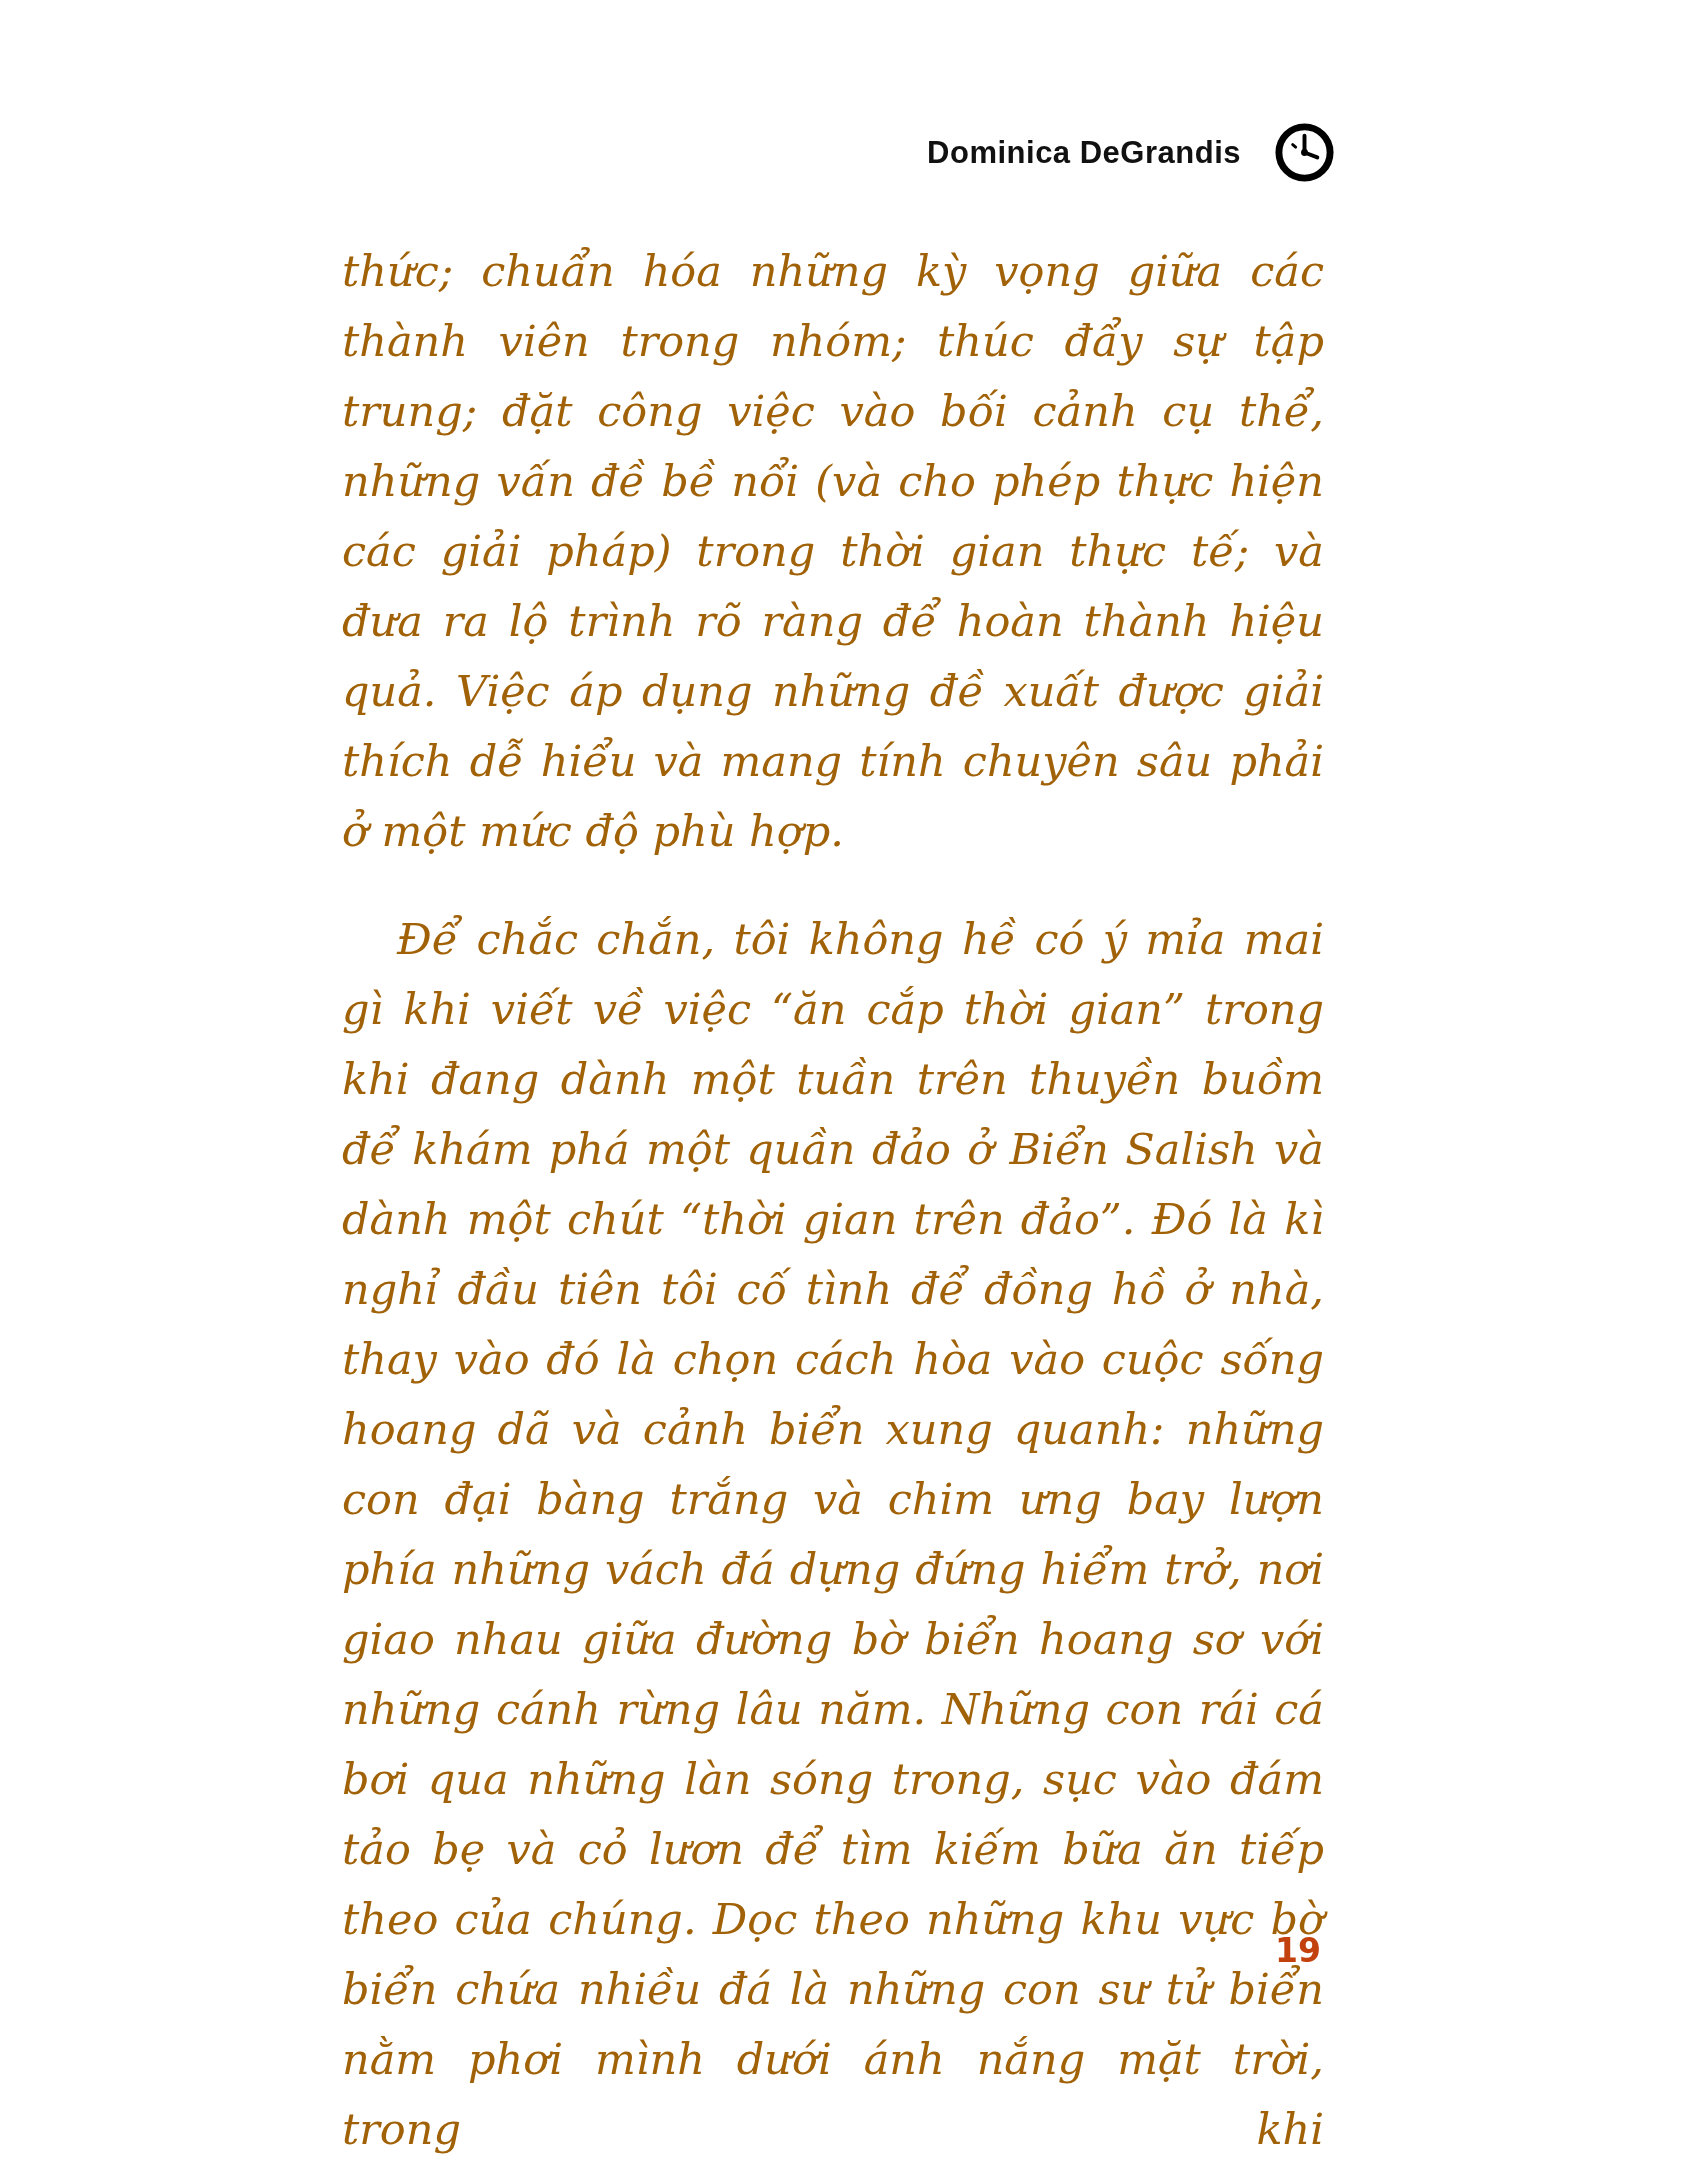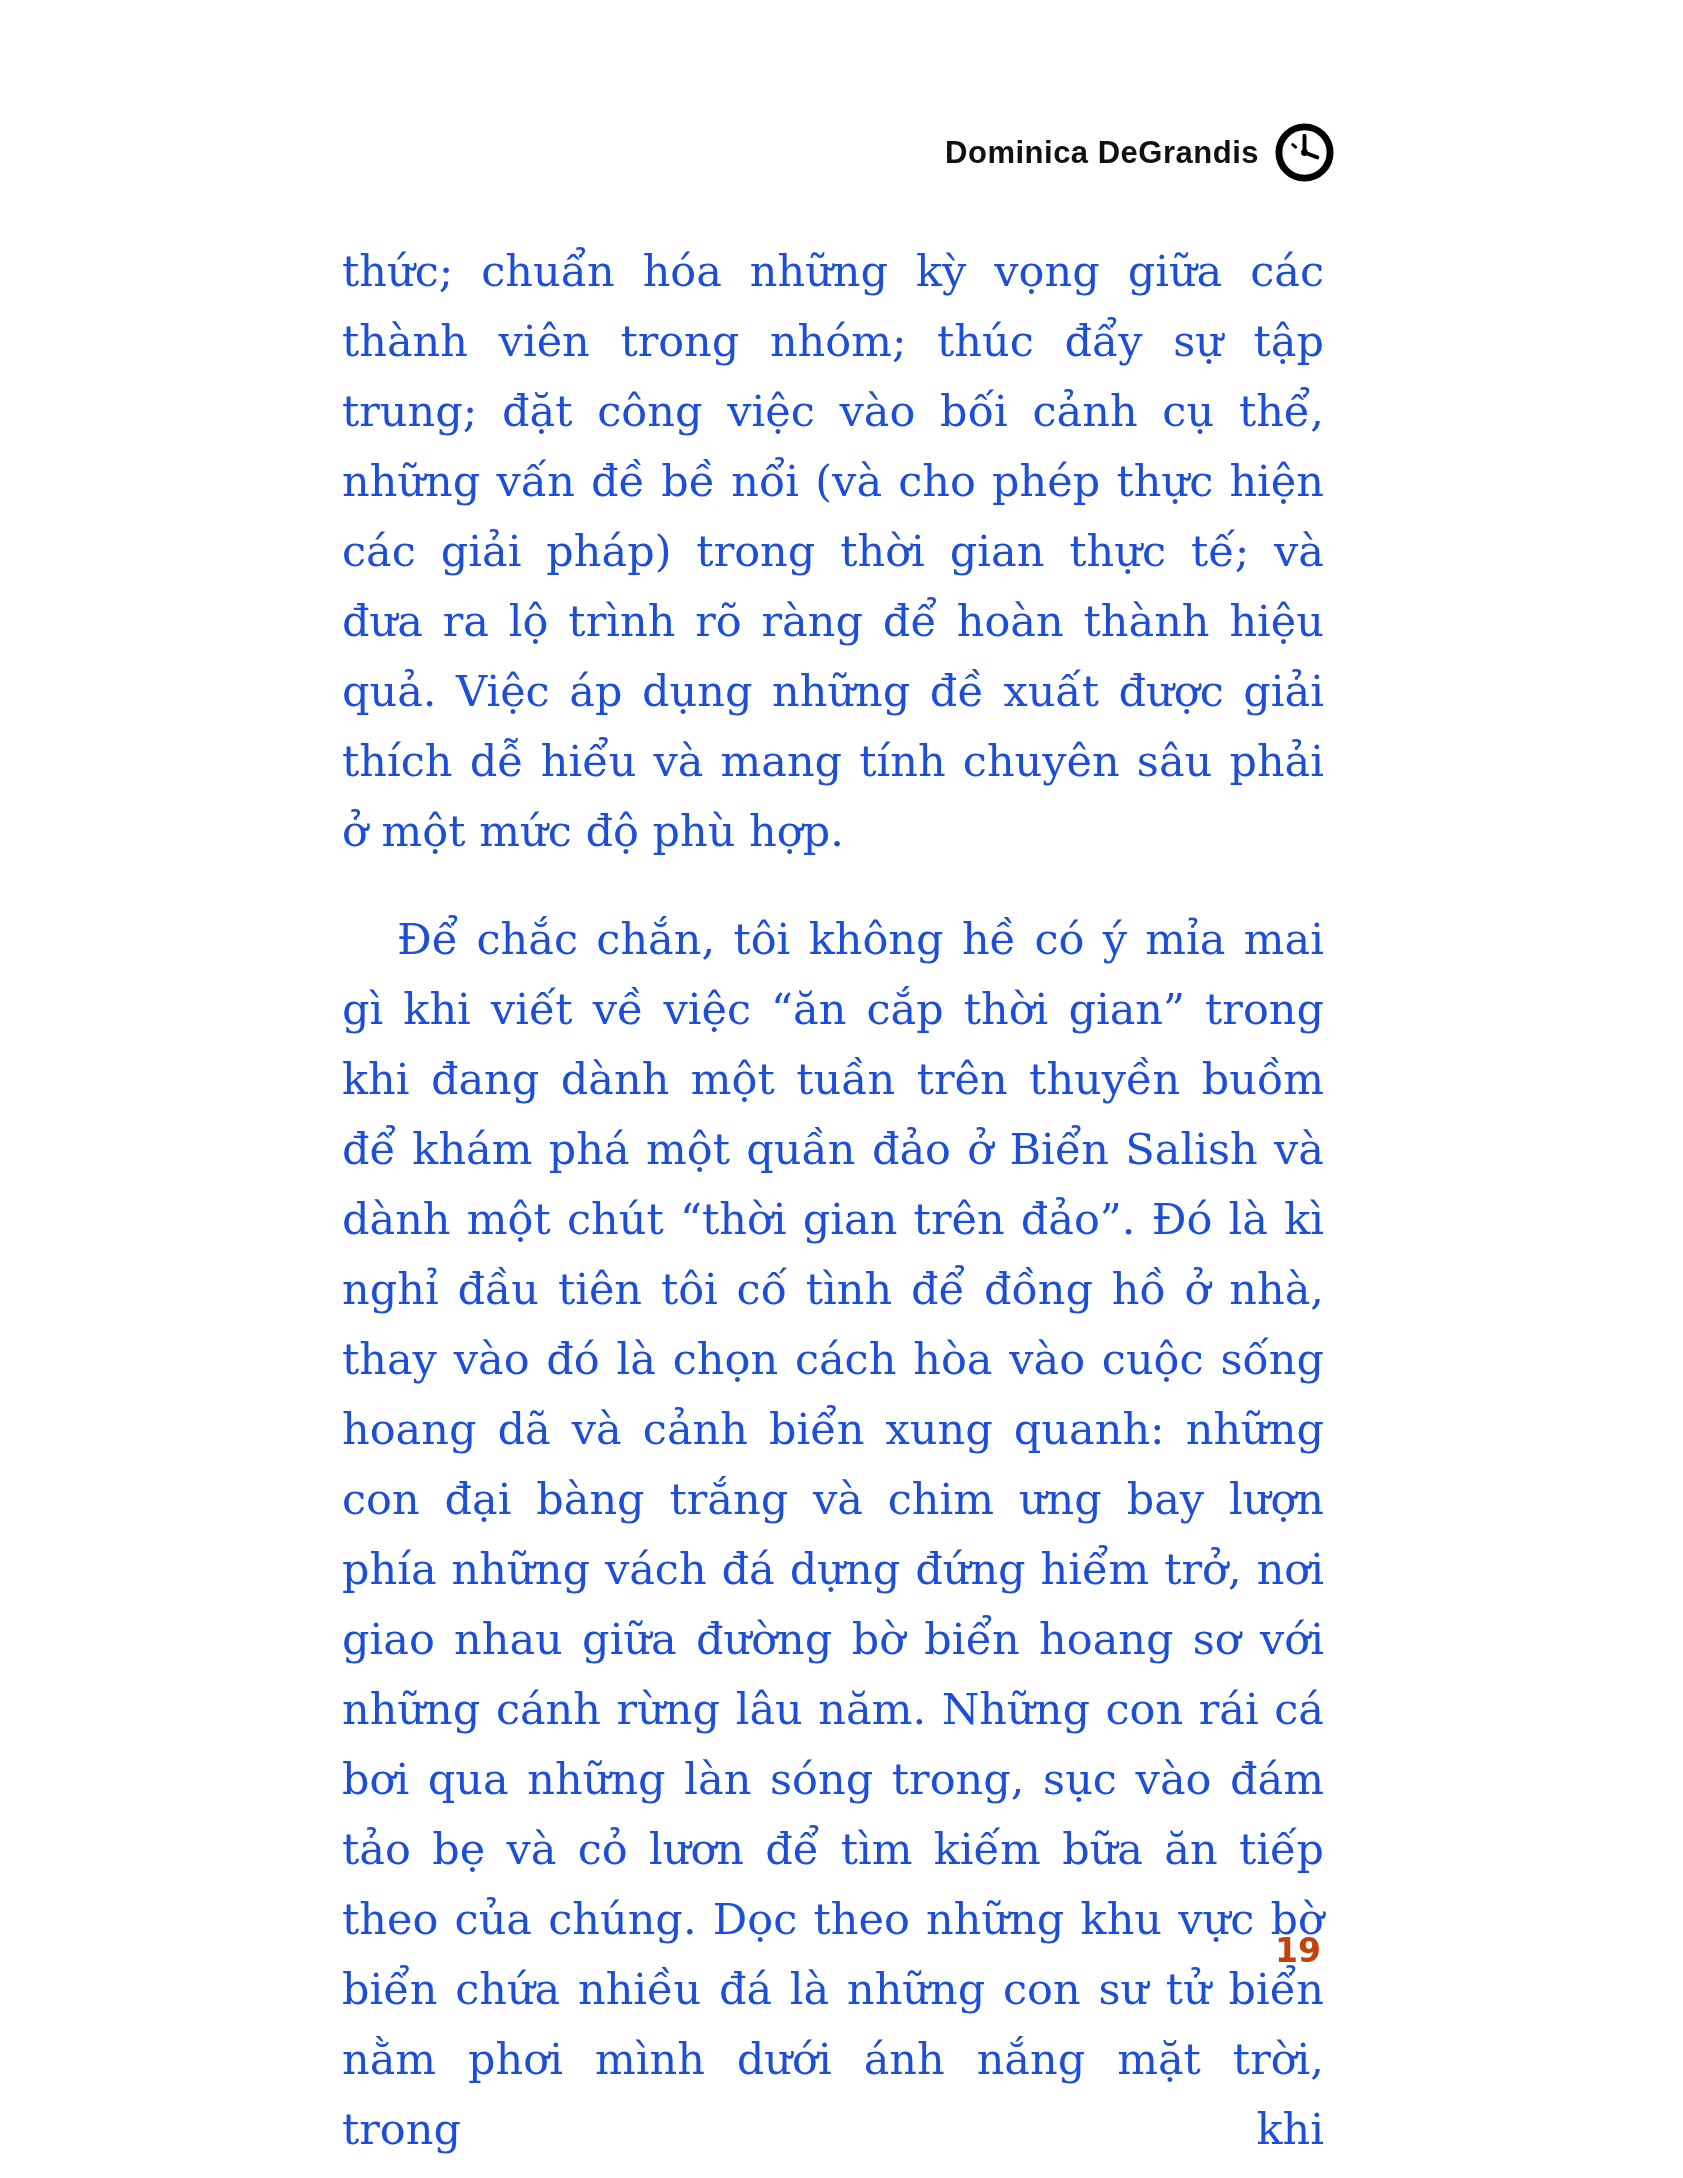--- a/index.html
+++ b/index.html
@@ -18,46 +18,47 @@
     height: 2178px;
     background: #ffffff;
     overflow: hidden;
   }
   .header {
     position: absolute;
     top: 121px;
     right: 347px;
     display: flex;
     align-items: center;
-    gap: 14px;
+    gap: 32px;
   }
   .author {
     font-family: "Liberation Sans", sans-serif;
     font-weight: 700;
     font-size: 31px;
     letter-spacing: 0.5px;
     color: #111111;
     white-space: nowrap;
   }
   .clock {
     display: inline-block;
     width: 63px;
     height: 63px;
     line-height: 0;
   }
   .body-text {
     position: absolute;
     left: 342px;
     top: 236px;
     width: 982px;
-    color: #1d4ed8;
+    color: #a16207;
     font-size: 43px;
     line-height: 70px;
     text-align: justify;
     text-justify: inter-word;
+    font-style: italic;
   }
   .body-text p {
     margin: 0;
     padding: 0;
   }
   .para.second {
     margin-top: 38px;
     text-indent: 55px;
     text-align-last: justify;
   }

